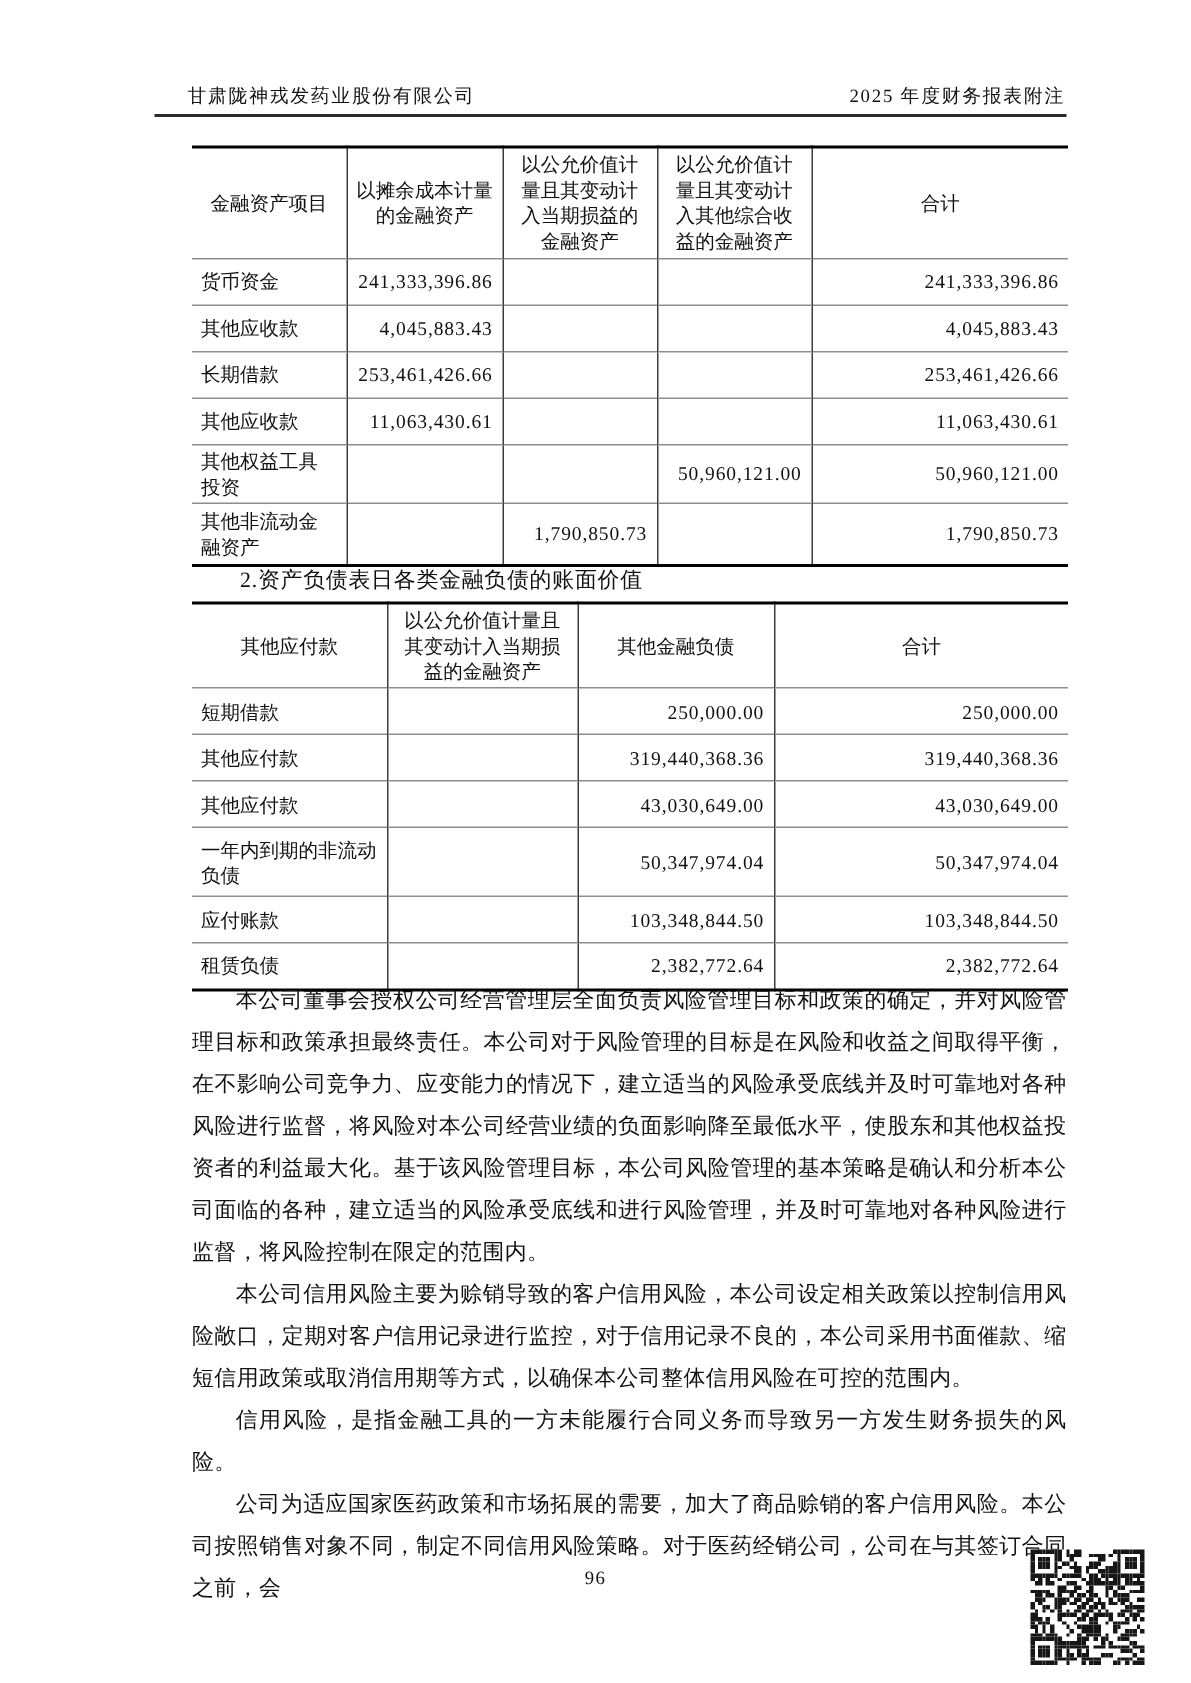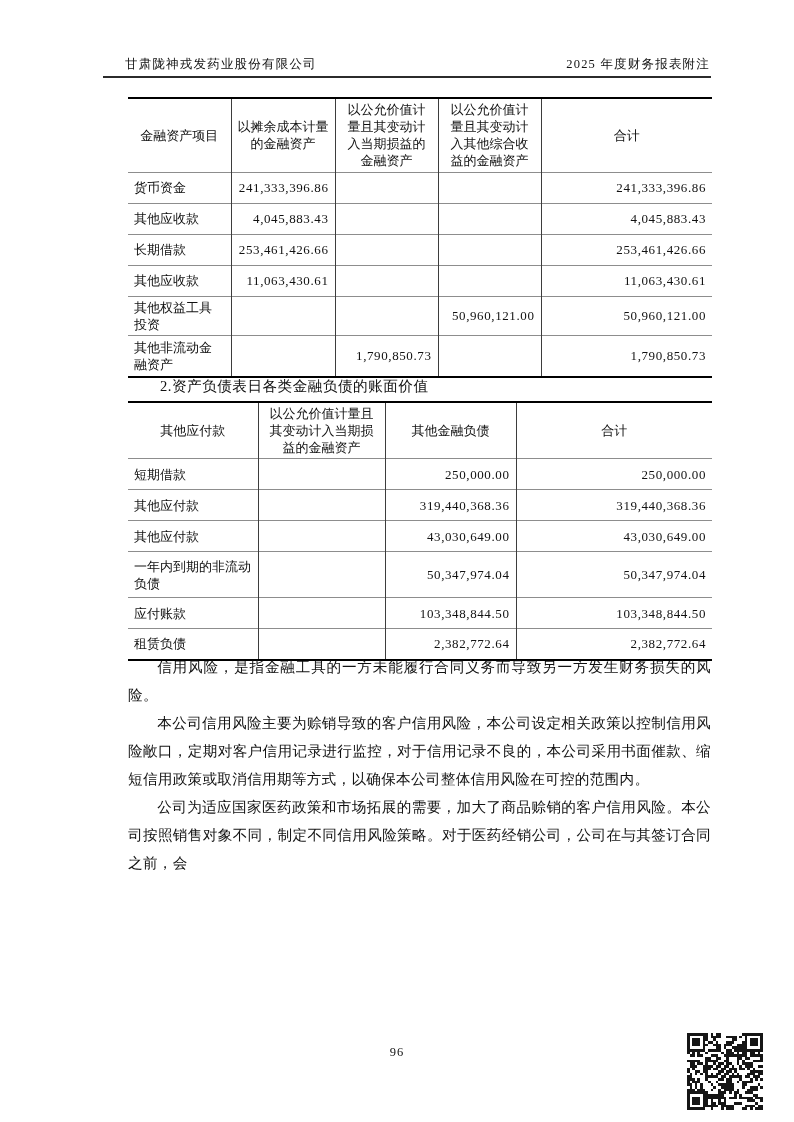--- a/index.html
+++ b/index.html
@@ -177,22 +177,23 @@
       <tr>
         <td class="lbl">租赁负债</td>
         <td class="num"></td>
         <td class="num">2,382,772.64</td>
         <td class="num">2,382,772.64</td>
       </tr>
     </tbody>
   </table>
 
   <div class="bodytext">
+    <p>本公司董事会授权公司经营管理层全面负责风险管理目标和政策的确定，并对风险管理目标和政策承担最终责任。本公司对于风险管理的目标是在风险和收益之间取得平衡，在不影响公司竞争力、应变能力的情况下，建立适当的风险承受底线并及时可靠地对各种风险进行监督，将风险对本公司经营业绩的负面影响降至最低水平，使股东和其他权益投资者的利益最大化。基于该风险管理目标，本公司风险管理的基本策略是确认和分析本公司面临的各种，建立适当的风险承受底线和进行风险管理，并及时可靠地对各种风险进行监督，将风险控制在限定的范围内。</p>
+    <p>本公司信用风险主要为赊销导致的客户信用风险，本公司设定相关政策以控制信用风险敞口，定期对客户信用记录进行监控，对于信用记录不良的，本公司采用书面催款、缩短信用政策或取消信用期等方式，以确保本公司整体信用风险在可控的范围内。</p>
     <p>信用风险，是指金融工具的一方未能履行合同义务而导致另一方发生财务损失的风险。</p>
-    <p>本公司信用风险主要为赊销导致的客户信用风险，本公司设定相关政策以控制信用风险敞口，定期对客户信用记录进行监控，对于信用记录不良的，本公司采用书面催款、缩短信用政策或取消信用期等方式，以确保本公司整体信用风险在可控的范围内。</p>
     <p>公司为适应国家医药政策和市场拓展的需要，加大了商品赊销的客户信用风险。本公司按照销售对象不同，制定不同信用风险策略。对于医药经销公司，公司在与其签订合同之前，会</p>
   </div>
 
   <div class="pagenum">96</div>
 
   <div class="qr">
       <i style="grid-area:1/1"></i>
       <i style="grid-area:1/2"></i>
       <i style="grid-area:1/3"></i>
       <i style="grid-area:1/4"></i>

